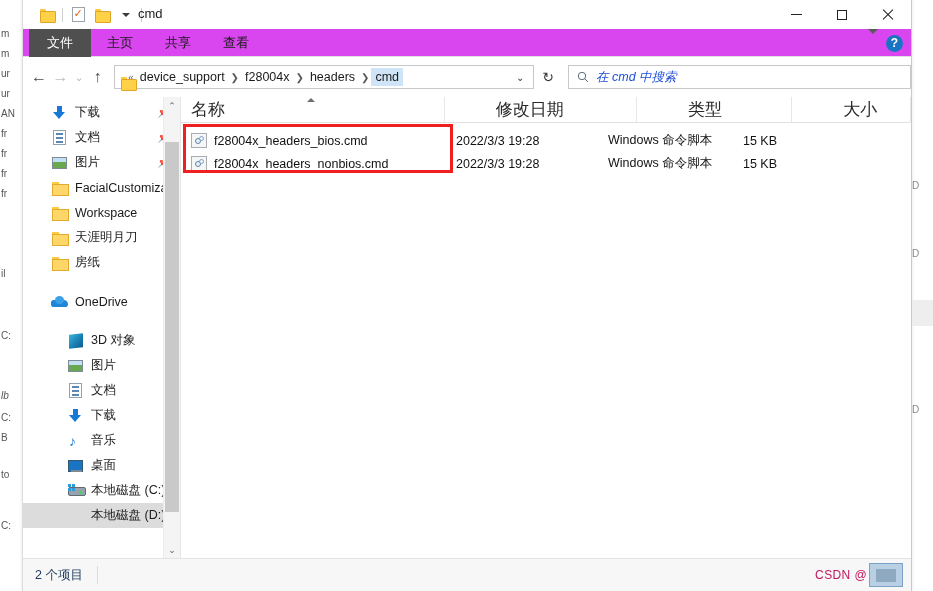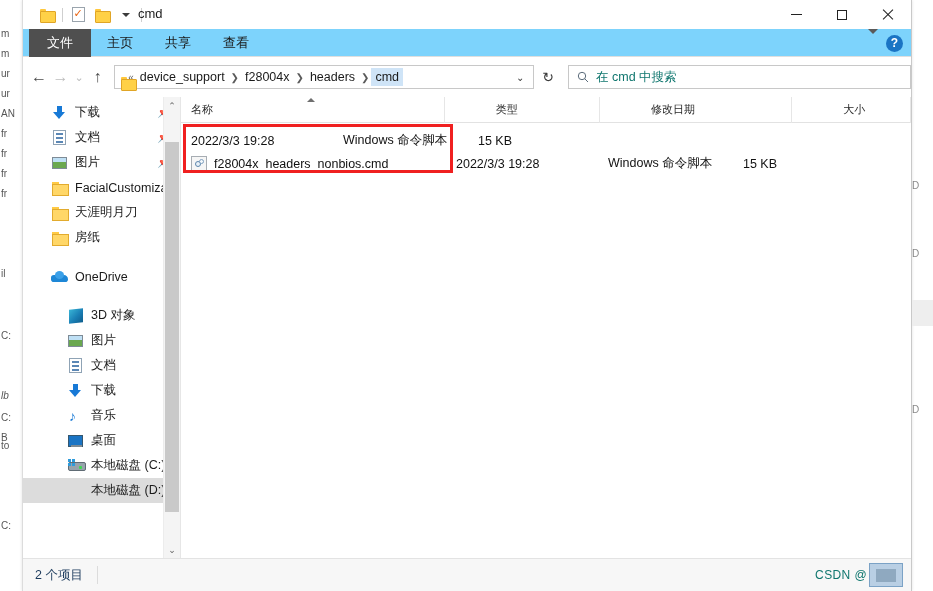--- a/index.html
+++ b/index.html
@@ -83,21 +83,21 @@
   .glyph-max { width:10px; height:10px; border:1px solid #222; }
   .glyph-close { position:relative; width:12px; height:12px; }
   .glyph-close:before, .glyph-close:after {
     content:''; position:absolute; left:-1px; top:5px; width:14px; height:1px; background:#222;
   }
   .glyph-close:before { transform:rotate(45deg); }
   .glyph-close:after { transform:rotate(-45deg); }
 
   
   .ribbon {
-    position:relative; height:28px; background:#7dd3fc;
+    position:relative; height:28px; background:#d946ef;
     border-bottom:1px solid #dfdfdf;
     text-align:center;
   }
   .tabs { position:absolute; left:6px; top:0; display:flex; height:28px; }
   .tab {
     height:28px; padding:0 16px; display:flex; align-items:center;
     font-size:13px; color:#1b1b1b;
   }
   .tab.file { background:#4f4f4f; color:#ffffff; padding:0 18px; }
   .ribbon-right { position:absolute; right:8px; top:0; height:28px; display:flex; align-items:center; gap:8px; }
@@ -140,21 +140,21 @@
   .refresh-btn {
     width:28px; height:24px; margin-left:2px; border:1px solid transparent;
     display:flex; align-items:center; justify-content:center;
     font-size:14px; color:#3a3a3a;
   }
   .searchbox {
     flex:0 0 auto; width:343px; height:24px; margin-left:8px;
     border:1px solid #c8c8c8; background:#fff;
     display:flex; align-items:center; gap:7px; padding:0 8px;
   }
-  .search-ph { font-size:12.5px; color:#0f766e; }
+  .search-ph { font-size:12.5px; color:#1d4ed8;font-style:italic; }
 
   
   .body {
     position:absolute; left:0; top:97px; right:0; bottom:33px;
     display:flex; background:#ffffff;
   }
 
   
   .navpane {
     position:relative; width:158px; flex:0 0 158px;
@@ -258,21 +258,21 @@
       linear-gradient(#2e9bdb,#2e9bdb) 0 0/3.4px 3px no-repeat,
       linear-gradient(#2e9bdb,#2e9bdb) 4.4px 0/3.4px 3px no-repeat,
       linear-gradient(#2e9bdb,#2e9bdb) 0 3.8px/3.4px 3px no-repeat,
       linear-gradient(#2e9bdb,#2e9bdb) 4.4px 3.8px/3.4px 3px no-repeat;
   }
 
   
   .content { position:relative; flex:1 1 auto; background:#ffffff; overflow:hidden; }
   .colhead {
     position:relative; height:26px; border-bottom:1px solid #e2e2e2;
-    display:flex; align-items:center; font-size:11px; color:#2a2a2a;gap:41px;
+    display:flex; align-items:center; font-size:17px; color:#2a2a2a;gap:41px;
   }
   .col {
     position:relative; height:26px; display:flex; align-items:center;
     padding-left:10px; border-right:1px solid #e6e6e6;
   }
   .col.c-name { width:265px; }
   .col.c-date { width:152px; }
   .col.c-type { width:115px; }
   .col.c-size { width:78px; }
   .sort-caret {
@@ -313,21 +313,21 @@
   
   .statusbar {
     position:absolute; left:0; right:0; bottom:0; height:33px;
     background:#f7f7f7; border-top:1px solid #e3e3e3;
     display:flex; align-items:center;
   }
   .status-text { margin-left:12px; font-size:12.5px; color:#1b3a5c; }
   .status-sep { width:1px; height:18px; background:#dcdcdc; margin-left:14px; }
   .watermark {
     position:absolute; right:44px; top:9px;
-    font-size:12px; color:#0f766e; letter-spacing:.4px;
+    font-size:12px; color:#be185d; letter-spacing:.4px;
   }
   .wm-blur {
     position:absolute; right:8px; top:4px; width:34px; height:24px;
     background:#b9cfe4; border:1px solid #7ba2c6;
     filter: blur(0.6px);
   }
   .wm-blur:after {
     content:''; position:absolute; left:6px; top:5px; width:20px; height:13px;
     background:#6e8aa3; opacity:.55;
   }
@@ -345,21 +345,21 @@
       <div class="frag" style="top: 108px;">AN</div>
       <div class="frag" style="top: 128px;">fr</div>
       <div class="frag" style="top: 148px;">fr</div>
       <div class="frag" style="top: 168px;">fr</div>
       <div class="frag" style="top: 188px;">fr</div>
       <div class="frag" style="top: 268px;">il</div>
       <div class="frag" style="top: 330px;">C:</div>
       <div class="frag" style="top: 390px; font-style: italic;">lb</div>
       <div class="frag" style="top: 412px;">C:</div>
       <div class="frag" style="top: 432px;">B</div>
-      <div class="frag" style="top: 440px;">to</div>
+      <div class="frag" style="top: 469px;">to</div>
       <div class="frag" style="top: 520px;">C:</div>
     </div>
   <div class="bg-right">
       <div class="frag" style="top: 180px;">D</div>
       <div class="frag" style="top: 248px;">D</div>
       <div class="frag" style="top: 404px;">D</div>
     </div>
 
   <div class="window">
 
@@ -474,20 +474,26 @@
         <div class="nav-item lvl0">
           <span class="ico">
               <span class="ic-folder"></span>
             </span>
           <span class="lbl">FacialCustomizatio</span>
         </div>
         <div class="nav-item lvl0">
           <span class="ico">
               <span class="ic-folder"></span>
             </span>
+          <span class="lbl">Workspace</span>
+        </div>
+        <div class="nav-item lvl0">
+          <span class="ico">
+              <span class="ic-folder"></span>
+            </span>
           <span class="lbl">天涯明月刀</span>
         </div>
         <div class="nav-item lvl0">
           <span class="ico">
               <span class="ic-folder"></span>
             </span>
           <span class="lbl">房纸</span>
         </div>
 
         <div style="height:14px"></div>
@@ -560,35 +566,42 @@
         </div>
       </div>
 
       <div class="content">
 
         <div class="colhead">
           <div class="col c-name">
             <span class="sort-caret"></span>
             <span>名称</span>
           </div>
+          <div class="col c-date">
+            <span>修改日期</span>
+          </div>
           <div class="col c-type">
             <span>类型</span>
           </div>
-          <div class="col c-date">
-            <span>修改日期</span>
-          </div>
           <div class="col c-size">
             <span>大小</span>
           </div>
         </div>
 
         <div class="rows">
           <div style="height:6px"></div>
 
           <div class="row">
+            <div class="cell c-name">
+              <span class="cmd-ico">
+                  <span class="g1"></span>
+                  <span class="g2"></span>
+                </span>
+              <span>f28004x_headers_bios.cmd</span>
+            </div>
             <div class="cell c-date">2022/3/3 19:28</div>
             <div class="cell c-type">Windows 命令脚本</div>
             <div class="cell c-size">15 KB</div>
           </div>
 
           <div class="row">
             <div class="cell c-name">
               <span class="cmd-ico">
                   <span class="g1"></span>
                   <span class="g2"></span>

